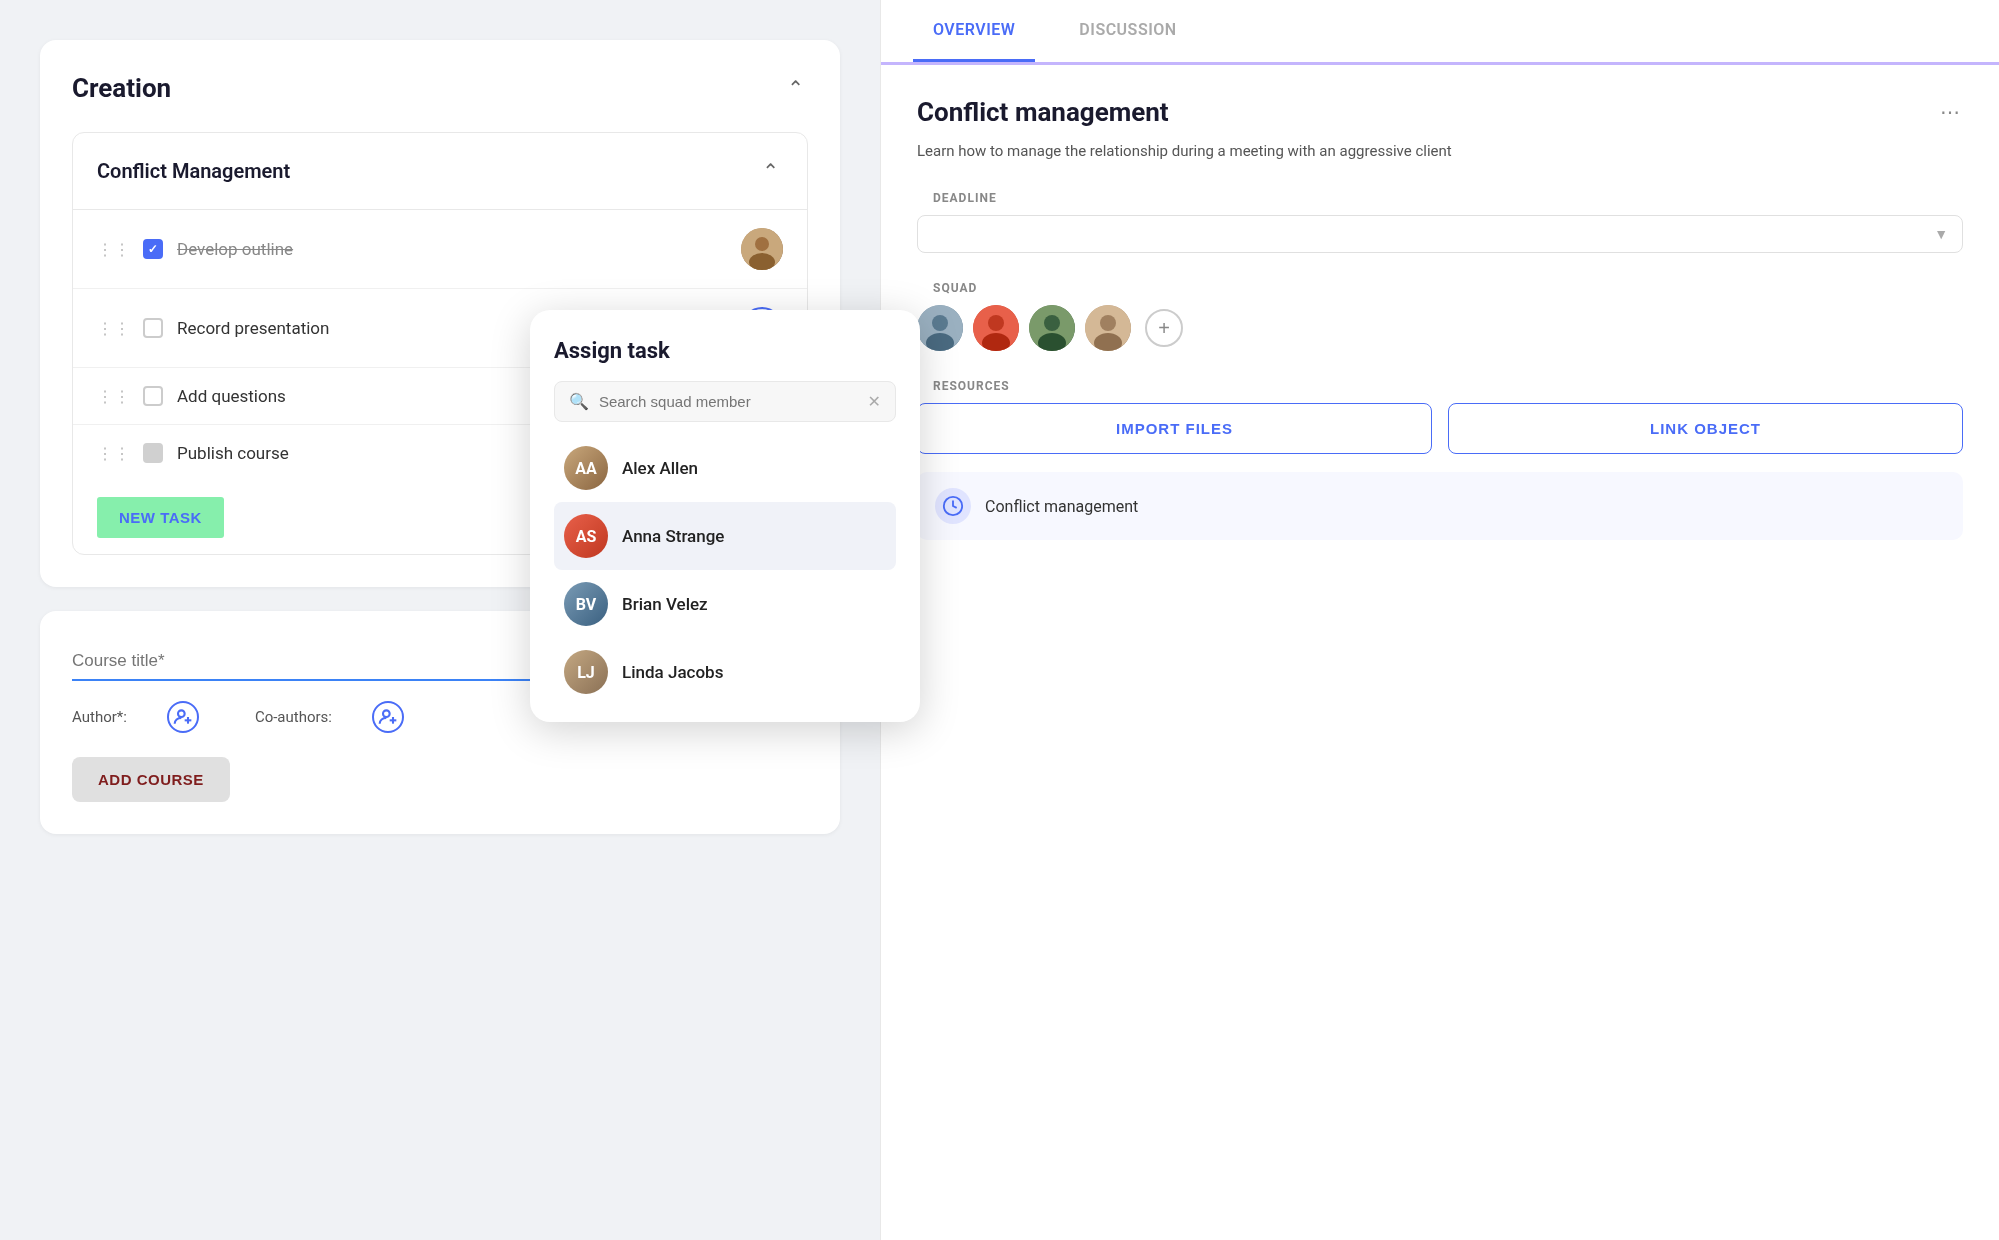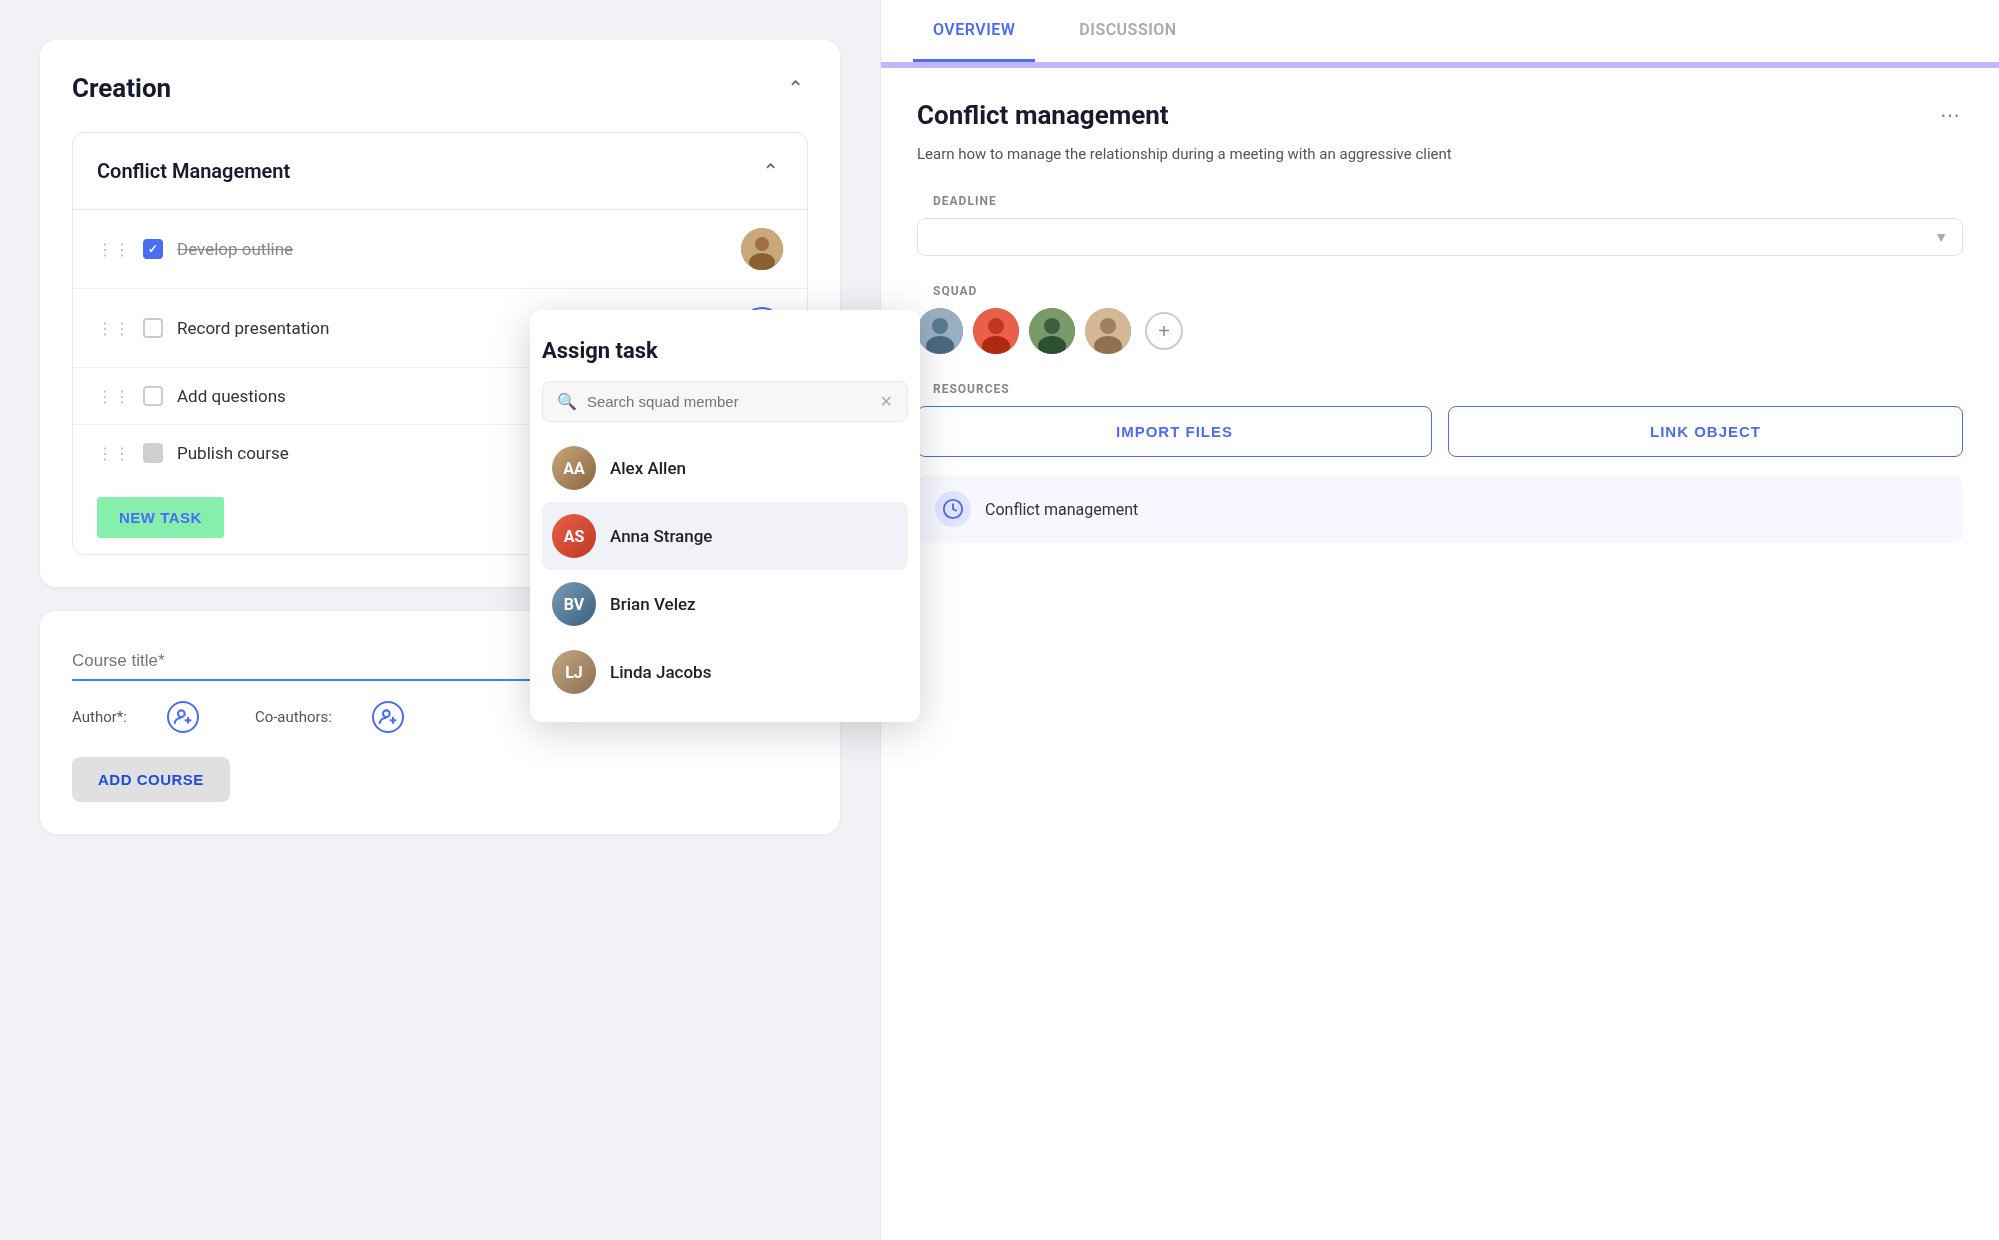--- a/index.html
+++ b/index.html
@@ -187,41 +187,41 @@
       display: flex;
       align-items: center;
       justify-content: center;
       cursor: pointer;
       font-size: 18px;
       margin-left: 8px;
     }
 
     .add-course-btn {
       background: #e0e0e0;
-      color: #1d4ed8;
+      color: #7f1d1d;
       border: none;
       border-radius: 8px;
       padding: 14px 26px;
       font-size: 15px;
       font-weight: 600;
       cursor: not-allowed;
       letter-spacing: 0.5px;
     }
 
     
     .assign-popup {
       position: absolute;
       top: 310px;
       left: 530px;
       width: 390px;
       background: #fff;
-      border-radius: 12px;
+      border-radius: 20px;
       box-shadow: 0 8px 40px rgba(0,0,0,0.18);
       z-index: 100;
-      padding: 28px 12px 16px;
+      padding: 28px 24px 16px;
     }
 
     .assign-popup-title {
       font-size: 22px;
       font-weight: 700;
       color: #1a1a2e;
       margin-bottom: 18px;
     }
 
     .search-box {
@@ -308,21 +308,21 @@
     .right-panel {
       flex: 1;
       background: #fff;
       padding: 0;
       border-left: 1px solid #e8e8e8;
       overflow-y: auto;
     }
 
     .tab-bar {
       display: flex;
-      border-bottom: 6px solid #c4b5fd;
+      border-bottom: 3px solid #c4b5fd;
       padding: 0 32px;
     }
 
     .tab {
       padding: 20px 20px;
       font-size: 16px;
       font-weight: 600;
       color: #aaa;
       cursor: pointer;
       border-bottom: 3px solid transparent;

